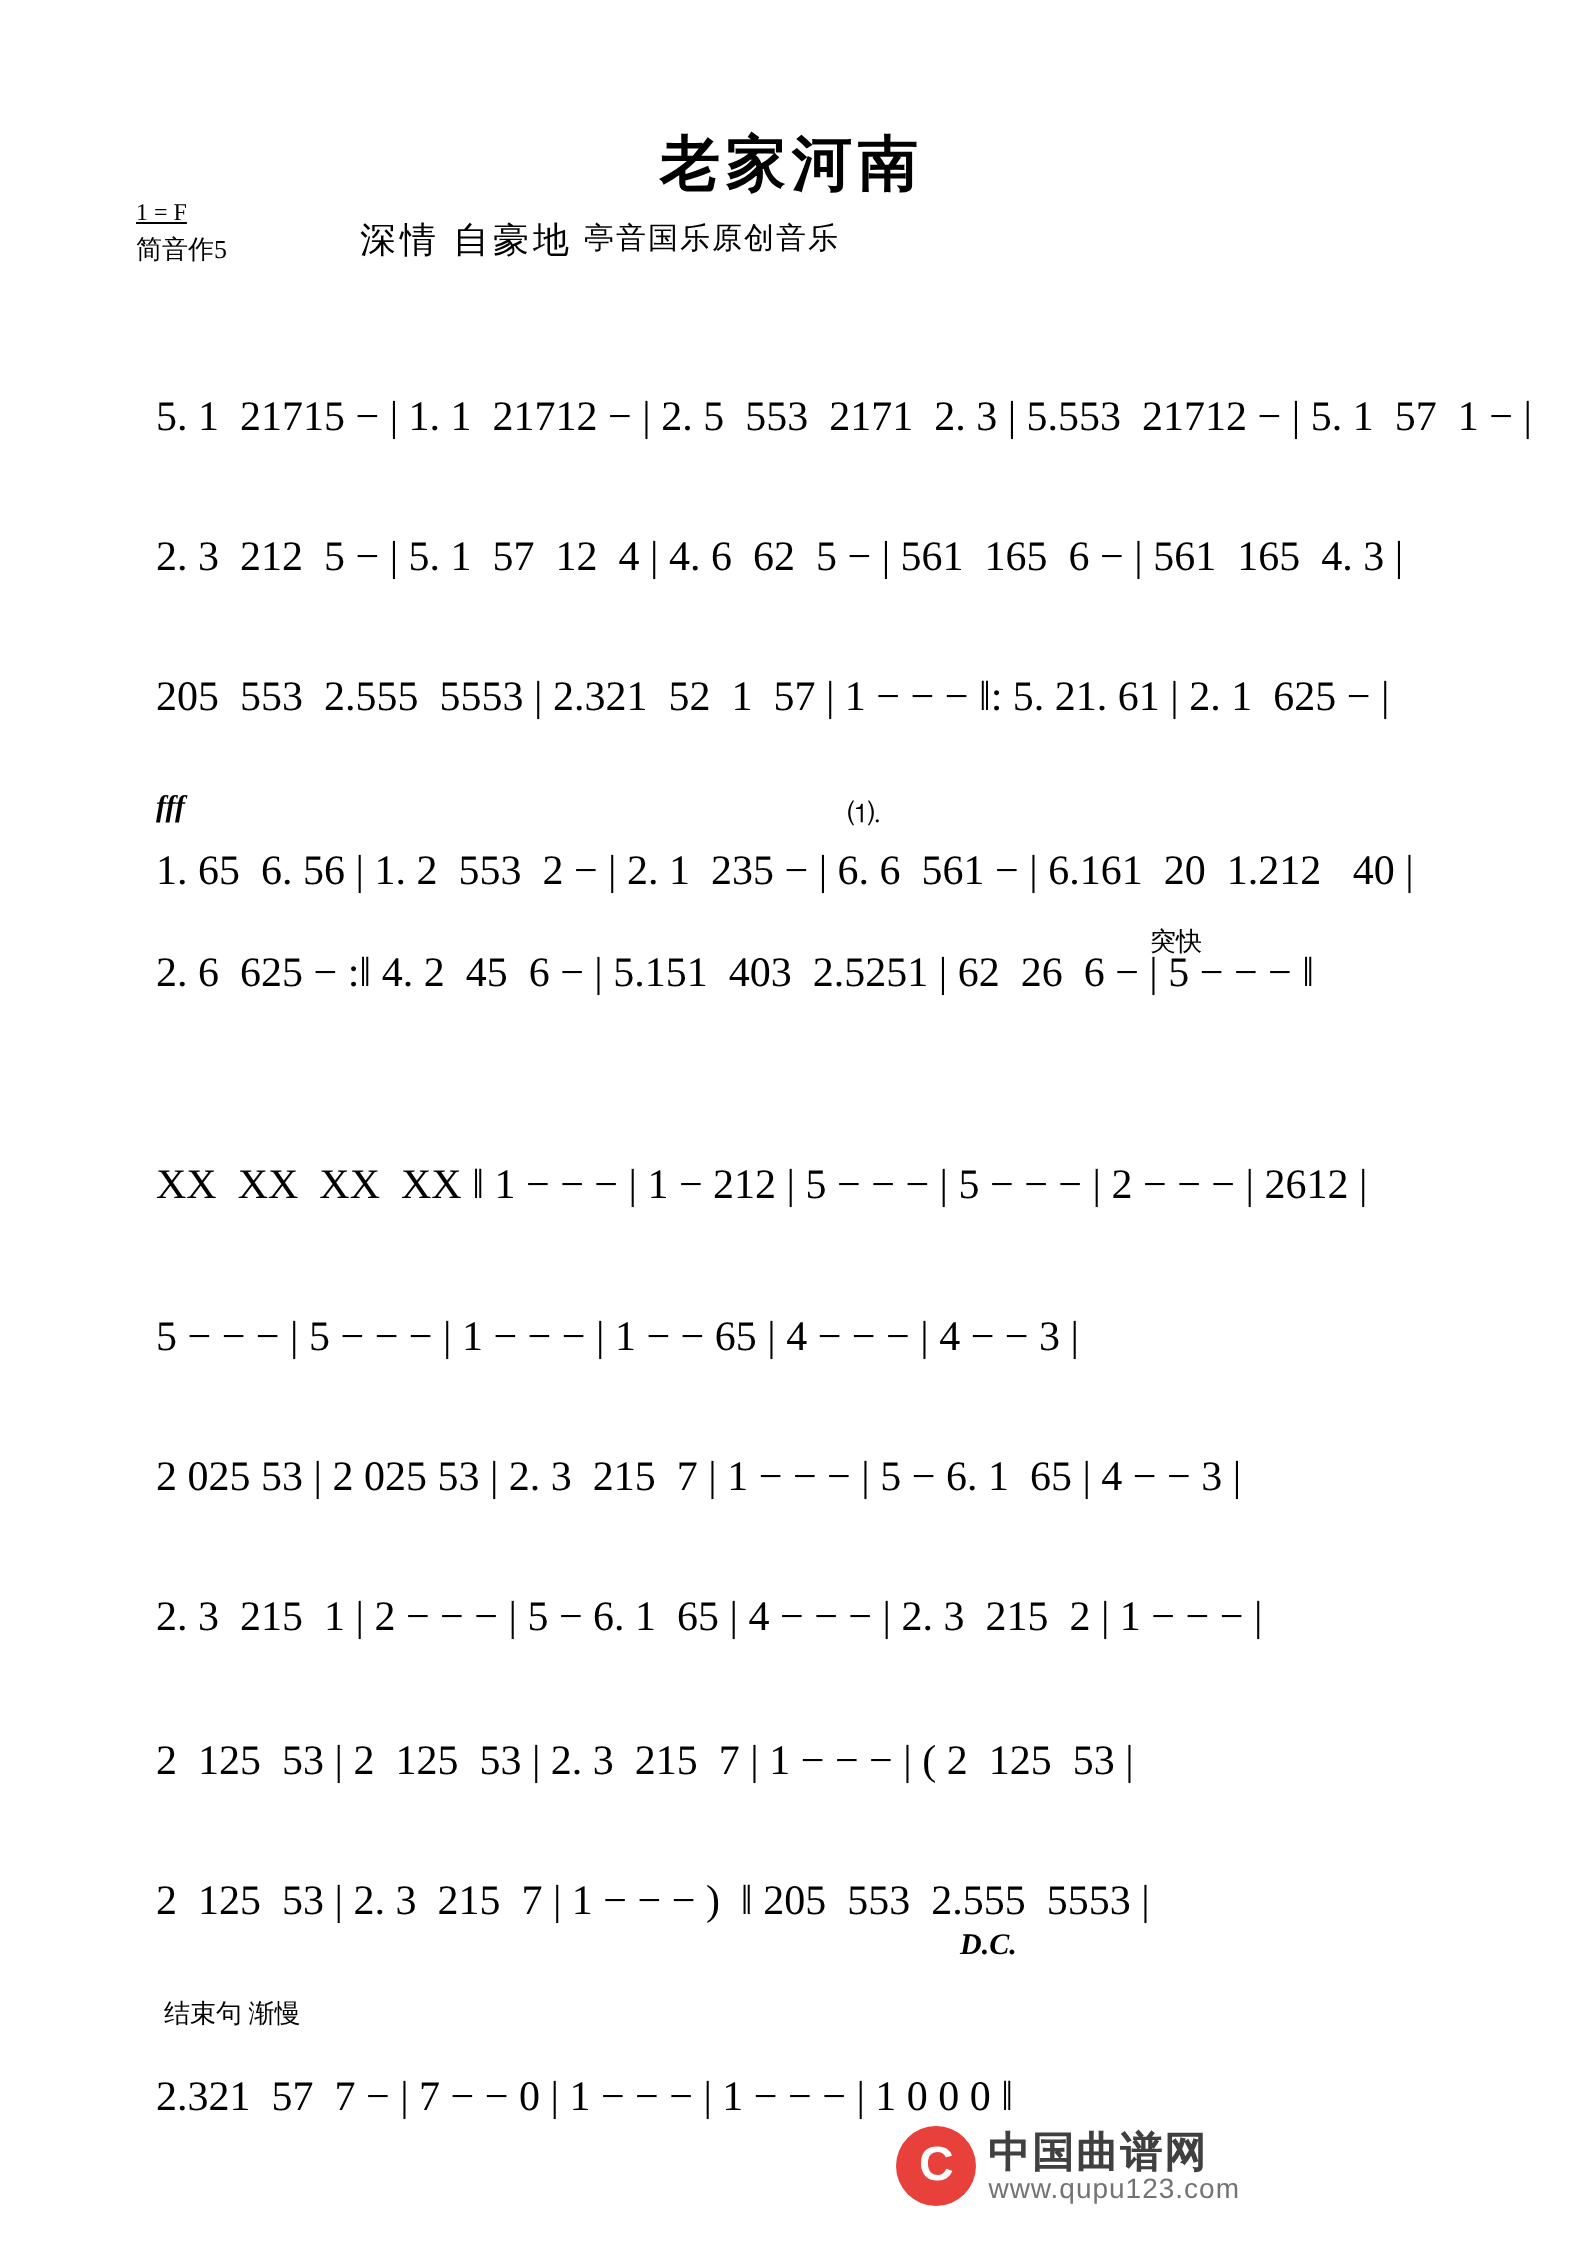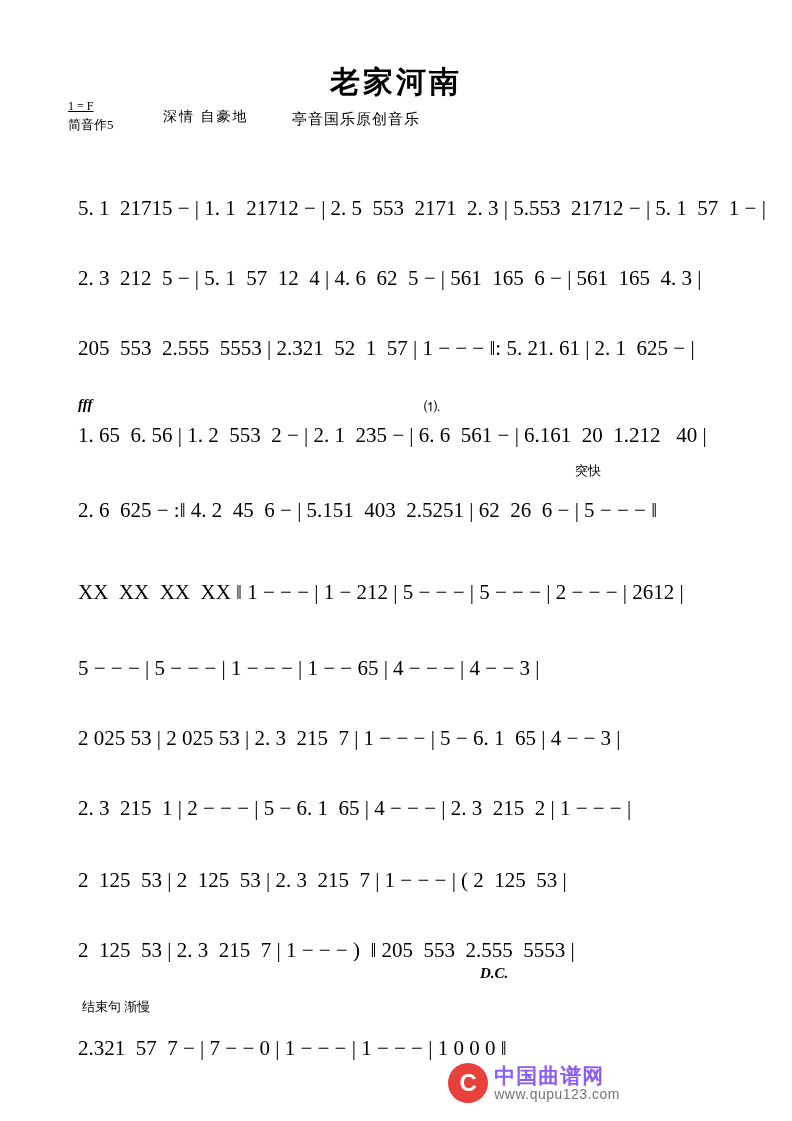--- a/index.html
+++ b/index.html
@@ -39,23 +39,23 @@
     text-decoration: underline;
   }
   .jianyin {
     position: absolute;
     left: 68px;
     top: 116px;
     font-size: 13px;
   }
   .mood {
     position: absolute;
-    left: 163px;
+    left: 180px;
     top: 108px;
-    font-size: 14px;
+    font-size: 18px;
     letter-spacing: 2px;
   }
   .subtitle {
     position: absolute;
     left: 292px;
     top: 110px;
     font-size: 15px;
     letter-spacing: 1px;
   }
   .composer {
@@ -120,21 +120,21 @@
     font-size: 24px;
     font-weight: bold;
     display: flex; align-items: center; justify-content: center;
     font-family: "Liberation Sans", sans-serif;
   }
   .logo-text {
     line-height: 1.05;
   }
   .logo-cn {
     font-size: 21px;
-    color: #8b5cf6;
+    color: #404040;
     font-weight: bold;
     letter-spacing: 1px;
   }
   .logo-url {
     font-size: 14px;
     color: #737373;
     font-family: "Liberation Sans", sans-serif;
     letter-spacing: 0.5px;
   }
 </style>
@@ -148,21 +148,21 @@
   <div class="key-sig">1 = F</div>
   <div class="jianyin">简音作5</div>
   <div class="mood">深情 自豪地</div>
   <div class="subtitle">亭音国乐原创音乐</div>
 
   <div class="staff">
     <div class="line" style="top:188px">5. 1  21715 − | 1. 1  21712 − | 2. 5  553  2171  2. 3 | 5.553  21712 − | 5. 1  57  1 − |</div>
     <div class="line" style="top:258px">2. 3  212  5 − | 5. 1  57  12  4 | 4. 6  62  5 − | 561  165  6 − | 561  165  4. 3 |</div>
     <div class="line" style="top:328px">205  553  2.555  5553 | 2.321  52  1  57 | 1 − − − ‖: 5. 21. 61 | 2. 1  625 − |</div>
     <div class="line" style="top:415px">1. 65  6. 56 | 1. 2  553  2 − | 2. 1  235 − | 6. 6  561 − | 6.161  20  1.212   40 |</div>
-    <div class="line" style="top:490px">2. 6  625 − :‖ 4. 2  45  6 − | 5.151  403  2.5251 | 62  26  6 − | 5 − − − ‖</div>
+    <div class="line" style="top:466px">2. 6  625 − :‖ 4. 2  45  6 − | 5.151  403  2.5251 | 62  26  6 − | 5 − − − ‖</div>
     <div class="line" style="top:572px">XX  XX  XX  XX ‖ 1 − − − | 1 − 212 | 5 − − − | 5 − − − | 2 − − − | 2612 |</div>
     <div class="line" style="top:648px">5 − − − | 5 − − − | 1 − − − | 1 − − 65 | 4 − − − | 4 − − 3 |</div>
     <div class="line" style="top:718px">2 025 53 | 2 025 53 | 2. 3  215  7 | 1 − − − | 5 − 6. 1  65 | 4 − − 3 |</div>
     <div class="line" style="top:788px">2. 3  215  1 | 2 − − − | 5 − 6. 1  65 | 4 − − − | 2. 3  215  2 | 1 − − − |</div>
     <div class="line" style="top:860px">2  125  53 | 2  125  53 | 2. 3  215  7 | 1 − − − | ( 2  125  53 |</div>
     <div class="line" style="top:930px">2  125  53 | 2. 3  215  7 | 1 − − − )  ‖ 205  553  2.555  5553 |</div>
     <div class="line" style="top:1028px">2.321  57  7 − | 7 − − 0 | 1 − − − | 1 − − − | 1 0 0 0 ‖</div>
 
     <div class="marker italic" style="left:78px;  top:396px">fff</div>
     <div class="marker" style="left:575px; top:462px">突快</div>

